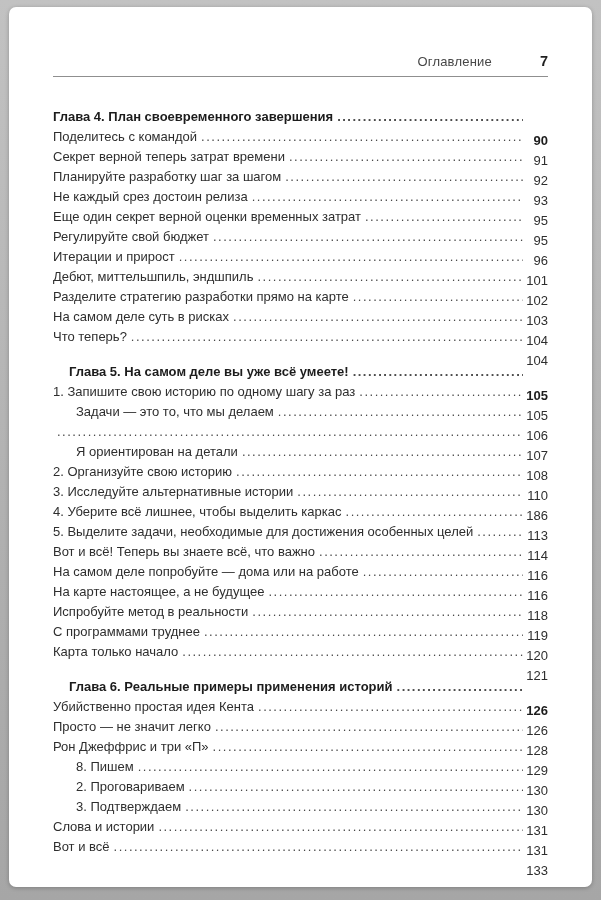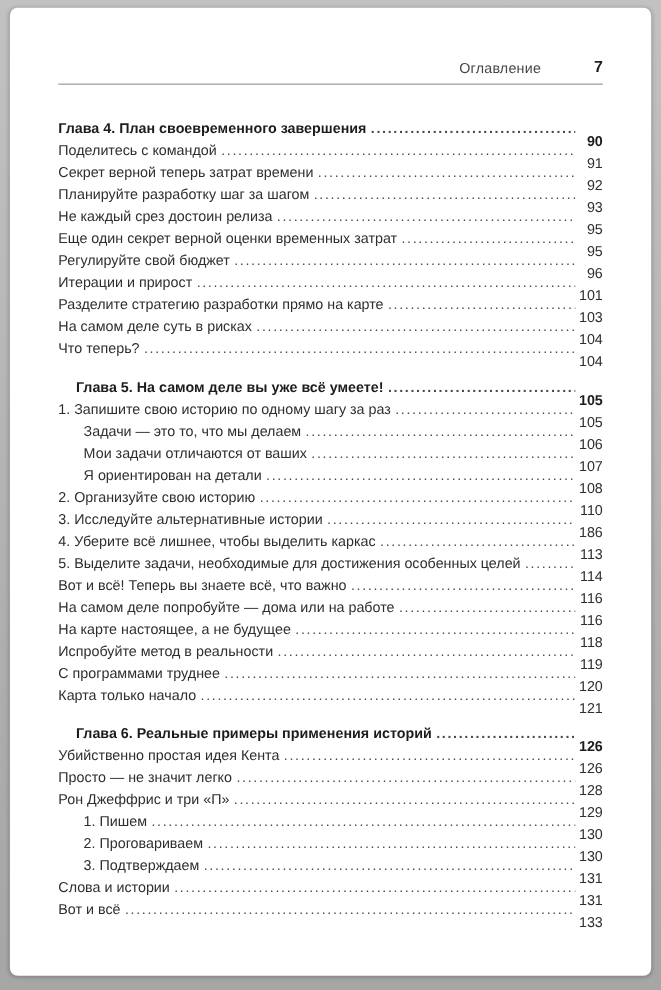--- a/index.html
+++ b/index.html
@@ -58,21 +58,21 @@
   }
   
   .toc {
     margin-top: 30px;
     font-size: 13px;
     line-height: 20px;
     color: #2e2e2e;
   }
   .row {
     display: flex;
-    align-items: center;
+    align-items: flex-start;
     height: 20px;
   }
   .row.gap {
     margin-top: 15px;
     padding-left: 16px;
   }
   .row.bold {
     font-weight: 700;
     color: #1c1c1c;
   }
@@ -154,20 +154,25 @@
     <span class="label">Регулируйте свой бюджет</span>
     <span class="leader"></span>
     <span class="pagenum">96</span>
   </div>
           <div class="row">
     <span class="label">Итерации и прирост</span>
     <span class="leader"></span>
     <span class="pagenum">101</span>
   </div>
           <div class="row">
+    <span class="label">Дебют, миттельшпиль, эндшпиль</span>
+    <span class="leader"></span>
+    <span class="pagenum">102</span>
+  </div>
+          <div class="row">
     <span class="label">Разделите стратегию разработки прямо на карте</span>
     <span class="leader"></span>
     <span class="pagenum">103</span>
   </div>
           <div class="row">
     <span class="label">На самом деле суть в рисках</span>
     <span class="leader"></span>
     <span class="pagenum">104</span>
   </div>
           <div class="row">
@@ -184,21 +189,20 @@
     <span class="label">1. Запишите свою историю по одному шагу за раз</span>
     <span class="leader"></span>
     <span class="pagenum">105</span>
   </div>
           <div class="row indent-1">
     <span class="label">Задачи — это то, что мы делаем</span>
     <span class="leader"></span>
     <span class="pagenum">106</span>
   </div>
           <div class="row indent-1">
-    <span class="label">Мои задачи отличаются от ваших</span>
     <span class="leader"></span>
     <span class="pagenum">107</span>
   </div>
           <div class="row indent-1">
     <span class="label">Я ориентирован на детали</span>
     <span class="leader"></span>
     <span class="pagenum">108</span>
   </div>
           <div class="row">
     <span class="label">2. Организуйте свою историю</span>
@@ -264,21 +268,21 @@
     <span class="label">Просто — не значит легко</span>
     <span class="leader"></span>
     <span class="pagenum">128</span>
   </div>
           <div class="row">
     <span class="label">Рон Джеффрис и три «П»</span>
     <span class="leader"></span>
     <span class="pagenum">129</span>
   </div>
           <div class="row indent-1">
-    <span class="label">1. Пишем</span>
+    <span class="label">8. Пишем</span>
     <span class="leader"></span>
     <span class="pagenum">130</span>
   </div>
           <div class="row indent-1">
     <span class="label">2. Проговариваем</span>
     <span class="leader"></span>
     <span class="pagenum">130</span>
   </div>
           <div class="row indent-1">
     <span class="label">3. Подтверждаем</span>

